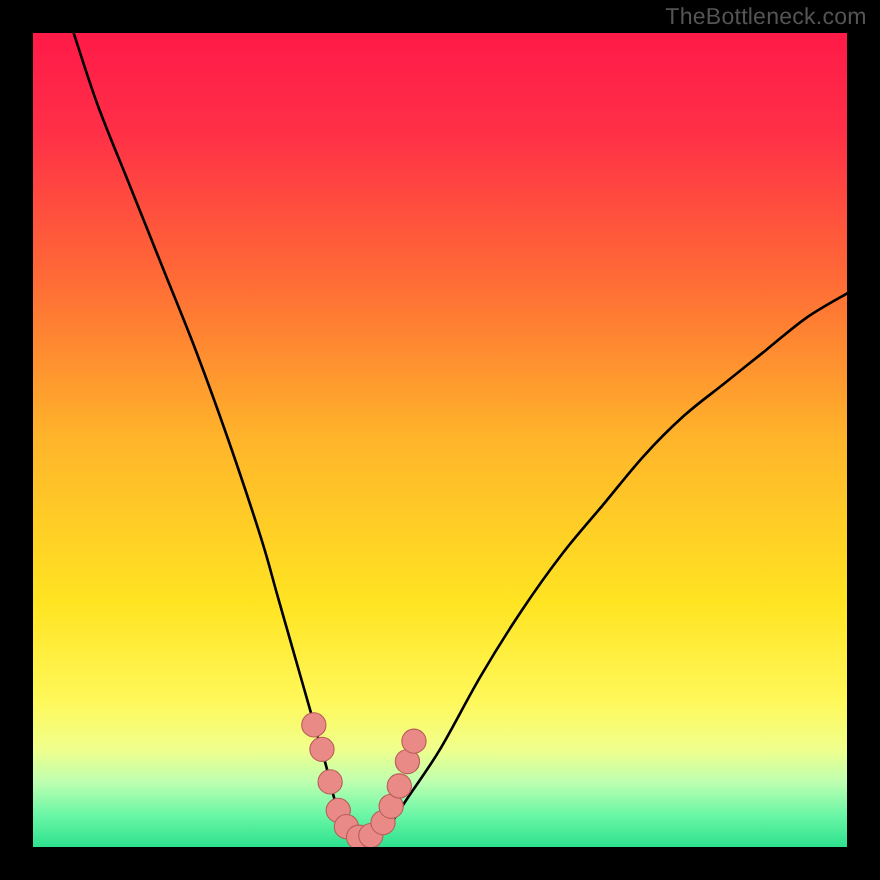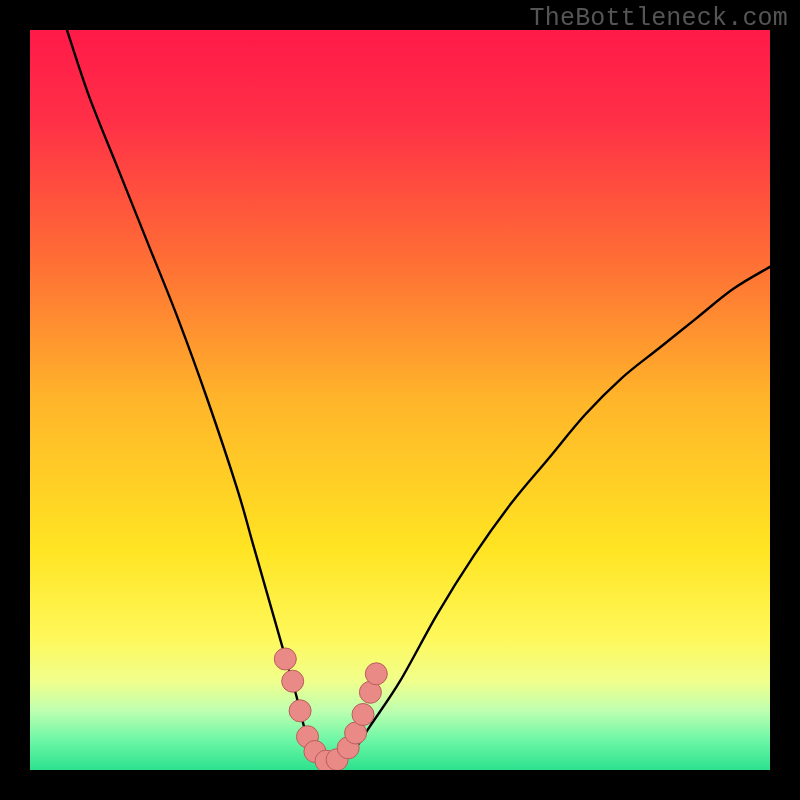--- a/index.html
+++ b/index.html
@@ -33,24 +33,23 @@
   .curve-svg {
     position: absolute;
     left: 0; top: 0;
     width: 740px; height: 740px;
   }
   .watermark {
     position: absolute;
     top: 4px;
     right: 12px;
     color: #555;
-    font-size: 25px;
+    font-size: 21px;
     font-weight: 500;
     letter-spacing: 0.2px;
-    font-family: Liberation Mono, monospace;
   }
 </style>
 </head>
 <body>
 
 <div class="frame">
 
   <div class="plot-area">
 
     <svg class="gradient" viewBox="0 0 740 740" preserveAspectRatio="none">

